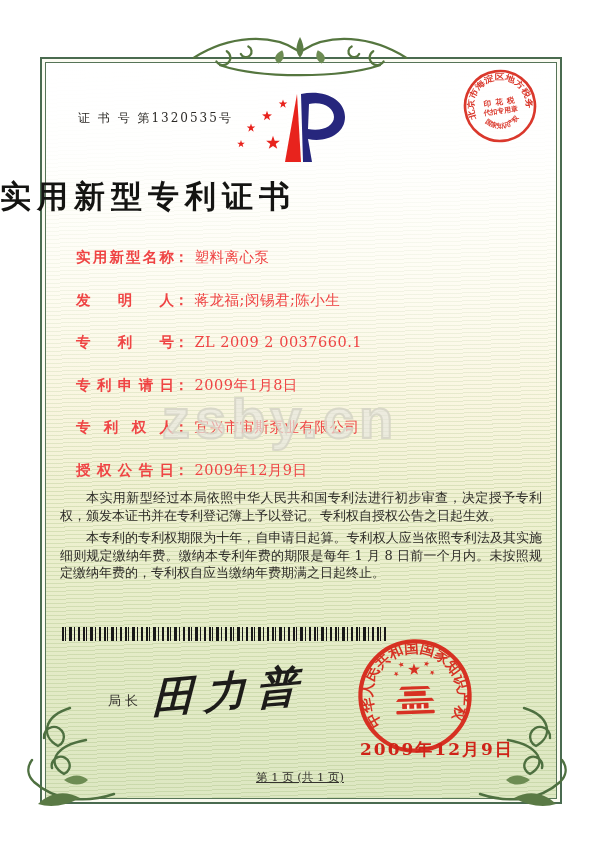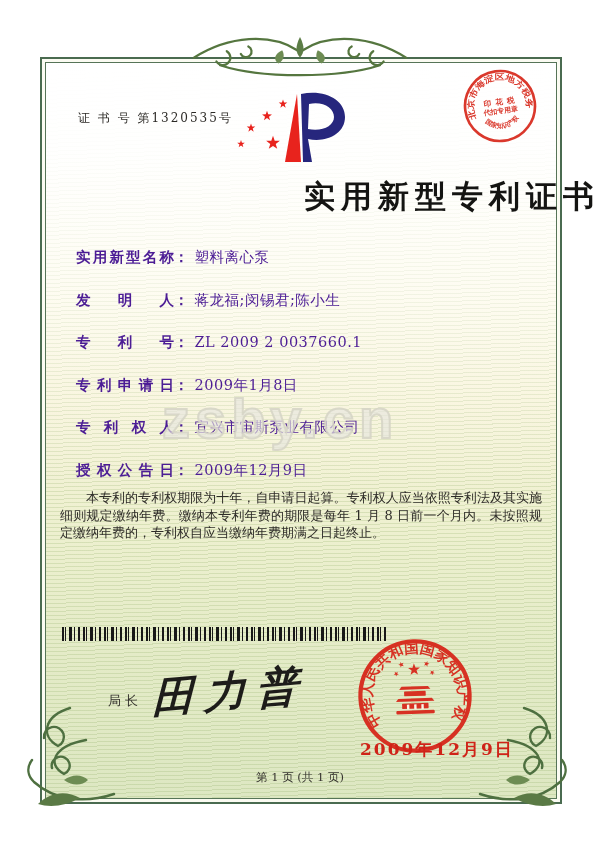--- a/index.html
+++ b/index.html
@@ -23,27 +23,27 @@
   
   .orn{position:absolute;}
   .orn-top{left:192px;top:22px;width:216px;height:64px;}
   .orn-bl{left:24px;top:706px;width:92px;height:112px;}
   .orn-br{left:478px;top:706px;width:92px;height:112px;transform:scaleX(-1);}
   
   .cert-no{position:absolute;left:78px;top:110px;font-size:12px;color:#2c2a26;letter-spacing:2px;}
   .stamp-top{position:absolute;left:462px;top:68px;width:76px;height:76px;transform:rotate(-8deg);opacity:.92;}
   .logo{position:absolute;left:233px;top:90px;width:135px;height:78px;}
   .title{
-    position:absolute;left:0;right:0;top:176px;text-align:right;
+    position:absolute;left:0;right:0;top:176px;text-align:left;
     font-size:31px;font-weight:bold;color:#141412;letter-spacing:6px;
   }
   
   .fields{position:absolute;left:76px;top:248px;width:440px;}
   .field-row{display:flex;align-items:baseline;height:18px;margin-bottom:24.5px;
-    font-size:14.5px;color:#4c1d95;}
+    font-size:14.5px;color:#ef4444;}
   .f-label{display:inline-block;width:98px;text-align:justify;text-align-last:justify;font-weight:600;}
   .f-colon{font-weight:600;margin-right:6px;}
   .f-value{letter-spacing:.5px;}
   
   .watermark{
     position:absolute;left:162px;top:386px;
     font-family:"Liberation Sans","DejaVu Sans",sans-serif;
     font-size:56px;font-weight:bold;letter-spacing:5px;
     color:rgba(255,255,255,.30);
     -webkit-text-stroke:2px rgba(213,211,198,.85);
@@ -71,21 +71,21 @@
   .sig-name{
     position:absolute;left:152px;top:664px;font-size:42px;font-weight:bold;color:#1d1c1a;
     font-style:italic;letter-spacing:10px;transform:rotate(-5deg) skewX(-6deg);
   }
   
   .seal{position:absolute;left:355px;top:636px;width:120px;height:120px;transform:rotate(-2deg);opacity:.95;}
   .seal-date{
     position:absolute;left:360px;top:738px;font-size:17px;font-weight:bold;
     color:#cf2318;letter-spacing:2px;
   }
-  .footer{position:absolute;left:0;right:0;top:770px;text-align:center;font-size:11.5px;color:#35332e;}
+  .footer{position:absolute;left:0;right:0;top:770px;text-align:center;font-size:11.5px;color:#35332e;text-decoration:underline;}
   svg text{font-family:"DejaVu Serif","Liberation Serif",serif;}
 </style>
 </head>
 <body>
 
 <div class="page">
 
   <div class="frame"></div>
 
   <svg class="orn orn-top" viewBox="0 0 230 68">
@@ -188,20 +188,21 @@
     <div class="field-row">
       <span class="f-label">授权公告日</span>
         <span class="f-colon">：</span>
       <span class="f-value">2009年12月9日</span>
     </div>
   </div>
 
   <div class="watermark">zsby.cn</div>
 
   <div class="body-text">
+    <p>本实用新型经过本局依照中华人民共和国专利法进行初步审查，决定授予专利权，颁发本证书并在专利登记簿上予以登记。专利权自授权公告之日起生效。</p>
     <p>本专利的专利权期限为十年，自申请日起算。专利权人应当依照专利法及其实施细则规定缴纳年费。缴纳本专利年费的期限是每年 1 月 8 日前一个月内。未按照规定缴纳年费的，专利权自应当缴纳年费期满之日起终止。</p>
   </div>
 
   <div class="barcode"></div>
 
   <div class="sig-title">局长</div>
   <div class="sig-name">田力普</div>
 
   <svg class="seal" viewBox="0 0 200 200">
     <defs>

